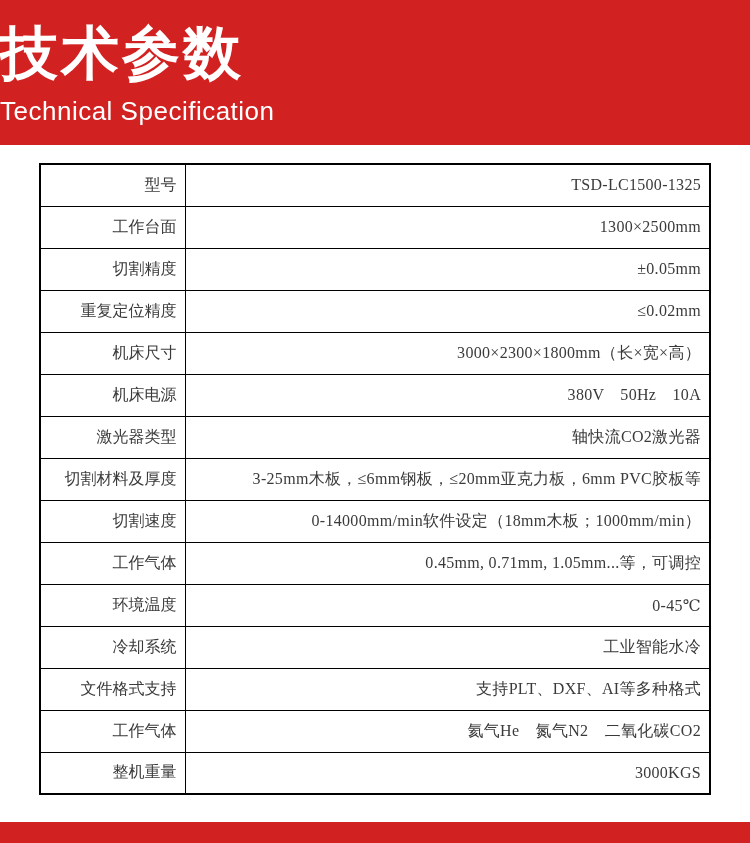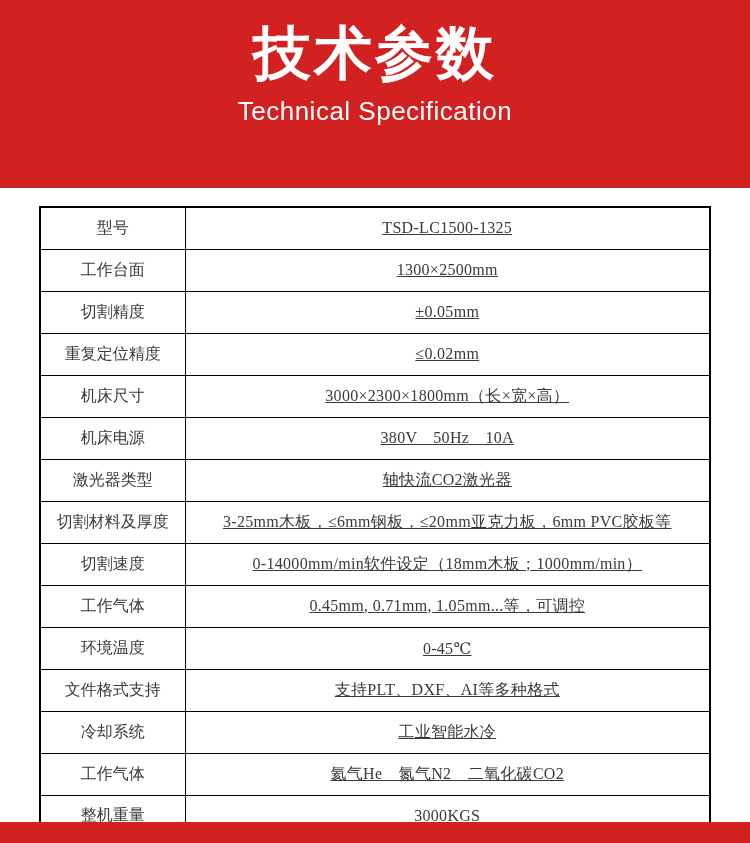--- a/index.html
+++ b/index.html
@@ -7,24 +7,24 @@
   body {
     width: 750px;
     height: 843px;
     background: #ffffff;
     position: relative;
     font-family: "Liberation Sans", "DejaVu Sans", sans-serif;
     overflow: hidden;
   }
   .banner {
     width: 750px;
-    height: 188px;
+    height: 145px;
     background: #d22121;
     color: #ffffff;
-    text-align: center;
+    text-align: left;
   }
   .banner h1 {
     margin: 0;
     padding-top: 24px;
     font-size: 58px;
     line-height: 1.0;
     font-weight: bold;
     letter-spacing: 3px;
     font-family: "Liberation Sans", "DejaVu Sans", sans-serif;
   }
@@ -37,33 +37,32 @@
   table.spec-table {
     width: 672px;
     margin: 18px auto 0 auto;
     border-collapse: collapse;
     table-layout: fixed;
     border: 2px solid #000000;
   }
   table.spec-table td {
     border: 1px solid #000000;
     height: 42px;
-    text-align: center;
+    text-align: right;
     vertical-align: middle;
     font-size: 16px;
     color: #3a3a3a;
     padding: 0 8px;
     font-family: "Liberation Serif", "DejaVu Serif", serif;
   }
   table.spec-table td.label-cell {
     width: 145px;
   }
   table.spec-table td.value-cell {
     letter-spacing: 0.3px;
-    text-decoration: underline;
   }
   .footer-bar {
     position: absolute;
     left: 0;
     bottom: 0;
     width: 750px;
     height: 21px;
     background: #d22121;
   }
 </style>
@@ -115,26 +114,26 @@
     </tr>
     <tr>
       <td class="label-cell">工作气体</td>
       <td class="value-cell">0.45mm, 0.71mm, 1.05mm...等，可调控</td>
     </tr>
     <tr>
       <td class="label-cell">环境温度</td>
       <td class="value-cell">0-45℃</td>
     </tr>
     <tr>
+      <td class="label-cell">冷却系统</td>
+      <td class="value-cell">工业智能水冷</td>
+    </tr>
+    <tr>
       <td class="label-cell">文件格式支持</td>
       <td class="value-cell">支持PLT、DXF、AI等多种格式</td>
-    </tr>
-    <tr>
-      <td class="label-cell">冷却系统</td>
-      <td class="value-cell">工业智能水冷</td>
     </tr>
     <tr>
       <td class="label-cell">工作气体</td>
       <td class="value-cell">氦气He　氮气N2　二氧化碳CO2</td>
     </tr>
     <tr>
       <td class="label-cell">整机重量</td>
       <td class="value-cell">3000KGS</td>
     </tr>
   </tbody>

